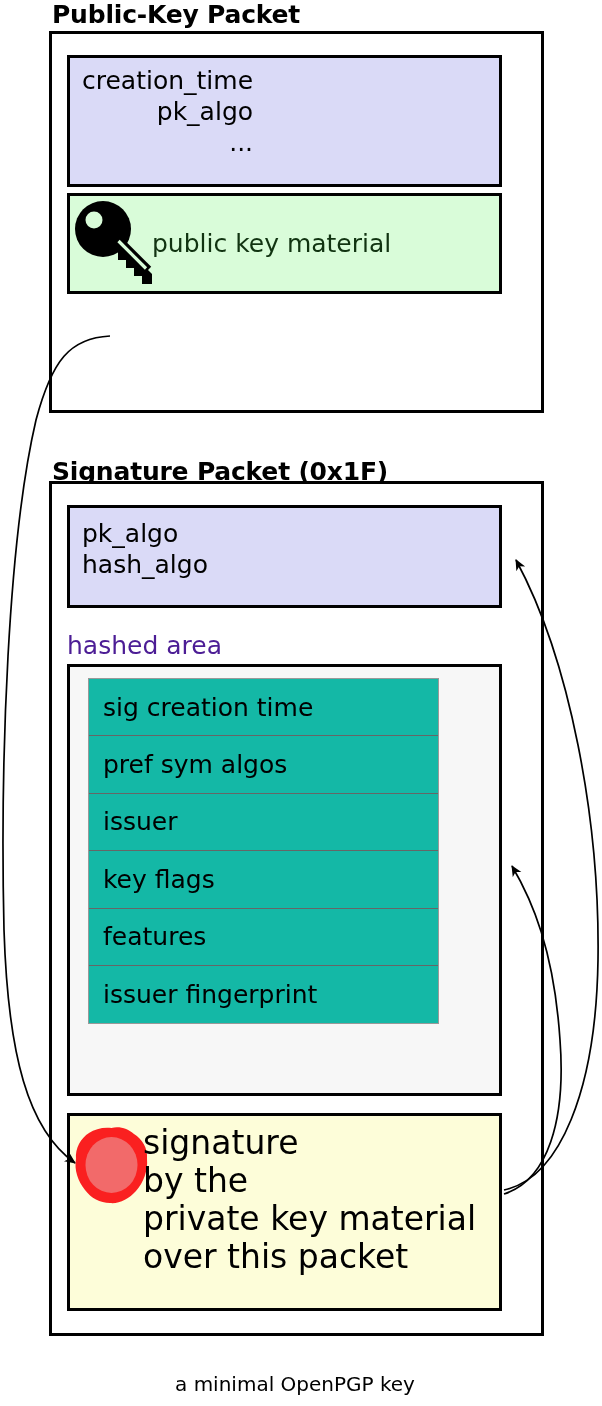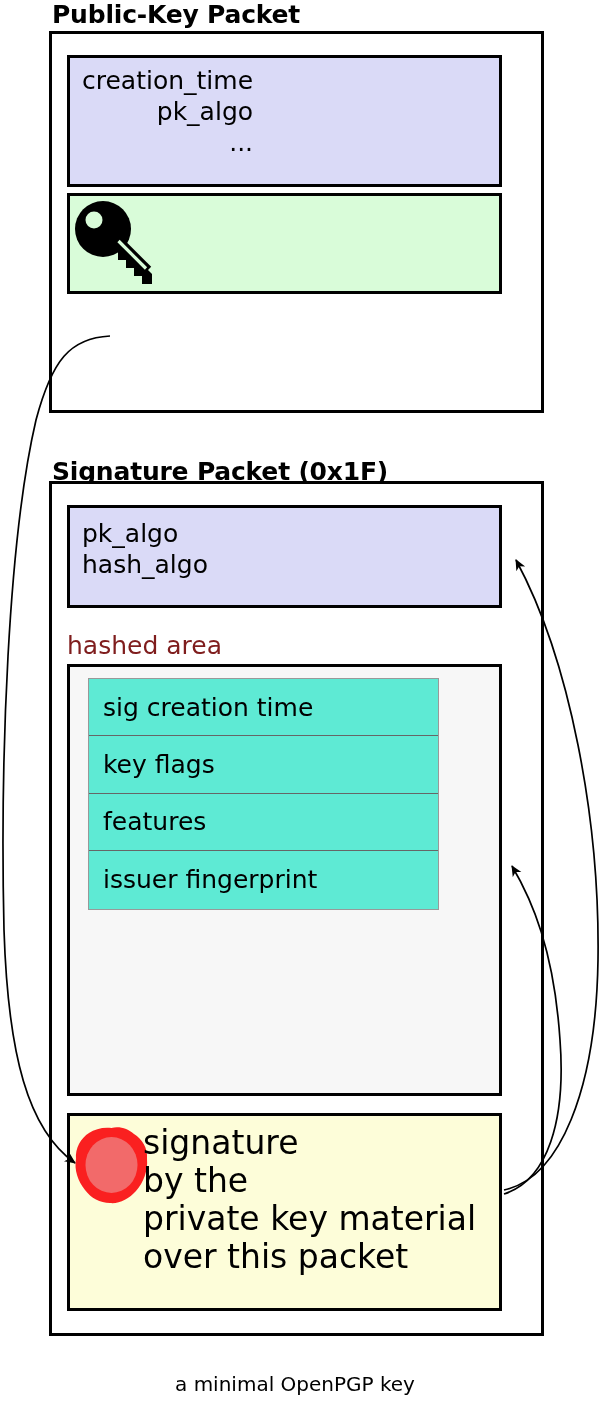--- a/index.html
+++ b/index.html
@@ -77,21 +77,21 @@
     left: 67px; top: 505px; width: 435px; height: 103px;
     background: #dadaf7;
   }
   #sig-algo-text { left: 82px; top: 518px; }
 
   
   #hashed-area-label {
     position: absolute;
     left: 67px; top: 630px;
     font-size: 25px; line-height: 31px;
-    color: #7f1d1d;
+    color: #4c1d95;
   }
   #hashed-area-block {
     left: 67px; top: 664px; width: 435px; height: 432px;
     background: #f7f7f7;
   }
   #hashed-area-list {
     position: absolute;
     left: 88px; top: 678px; width: 351px;
     box-sizing: border-box;
     border: 1px solid #999;
@@ -99,21 +99,21 @@
   }
   .subpacket-row {
     box-sizing: border-box;
     height: 57.4px;
     border-bottom: 1px solid #666;
     display: flex;
     align-items: center;
     padding-left: 14px;
     font-size: 25px;
     color: #000;
-    background: #5eead4;
+    background: #14b8a6;
   }
   .subpacket-row:last-child { border-bottom: none; }
 
   
   #signature-block {
     left: 67px; top: 1113px; width: 435px; height: 198px;
     background: #fdfdd9;
   }
   #signature-text {
     left: 143px; top: 1124px;
@@ -167,36 +167,43 @@
   <svg id="key-icon" viewBox="0 0 84 85">
     <g fill="#000000">
       <circle cx="29" cy="29" r="28"></circle>
       <circle cx="20" cy="20" r="8.5" fill="#d9fcd9"></circle>
       <path d="M44 40 L78 74 L78 84 L68 84 L68 76 L60 76 L60 68 L52 68 L52 60 L44 60 Z"></path>
       <path d="M40 36 L74 70" stroke="#000000" stroke-width="9" fill="none"></path>
       <path d="M44.5 41 L72 68.5" stroke="#d9fcd9" stroke-width="3.2" fill="none"></path>
     </g>
   </svg>
 
+  <div class="block-text" id="pk-material-text">public key material</div>
 
   <div class="pkt-heading" id="heading-signature">Signature Packet (0x1F)</div>
 
   <div class="packet-frame" id="signature-packet"></div>
 
   <div class="block" id="sig-algo-block"></div>
   <div class="block-text" id="sig-algo-text">pk_algo
 hash_algo</div>
 
   <div id="hashed-area-label">hashed area</div>
 
   <div class="block" id="hashed-area-block"></div>
 
   <div id="hashed-area-list">
       <div class="subpacket-row">
         <span>sig creation time</span>
+      </div>
+      <div class="subpacket-row">
+        <span>pref sym algos</span>
+      </div>
+      <div class="subpacket-row">
+        <span>issuer</span>
       </div>
       <div class="subpacket-row">
         <span>key flags</span>
       </div>
       <div class="subpacket-row">
         <span>features</span>
       </div>
       <div class="subpacket-row">
         <span>issuer fingerprint</span>
       </div>

